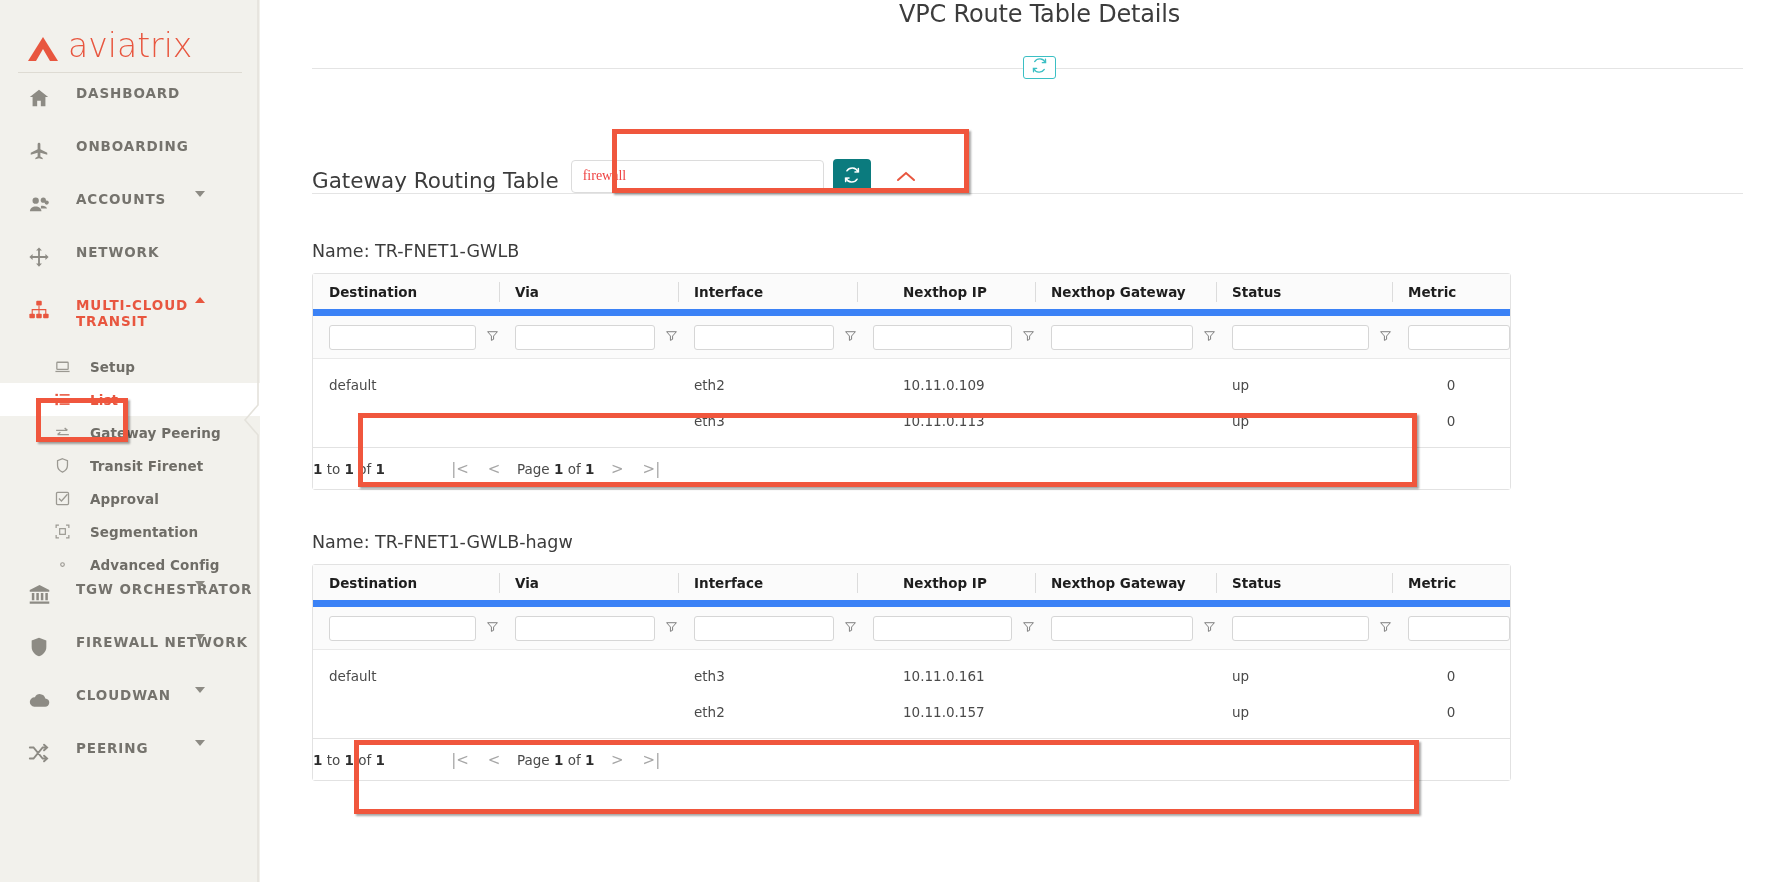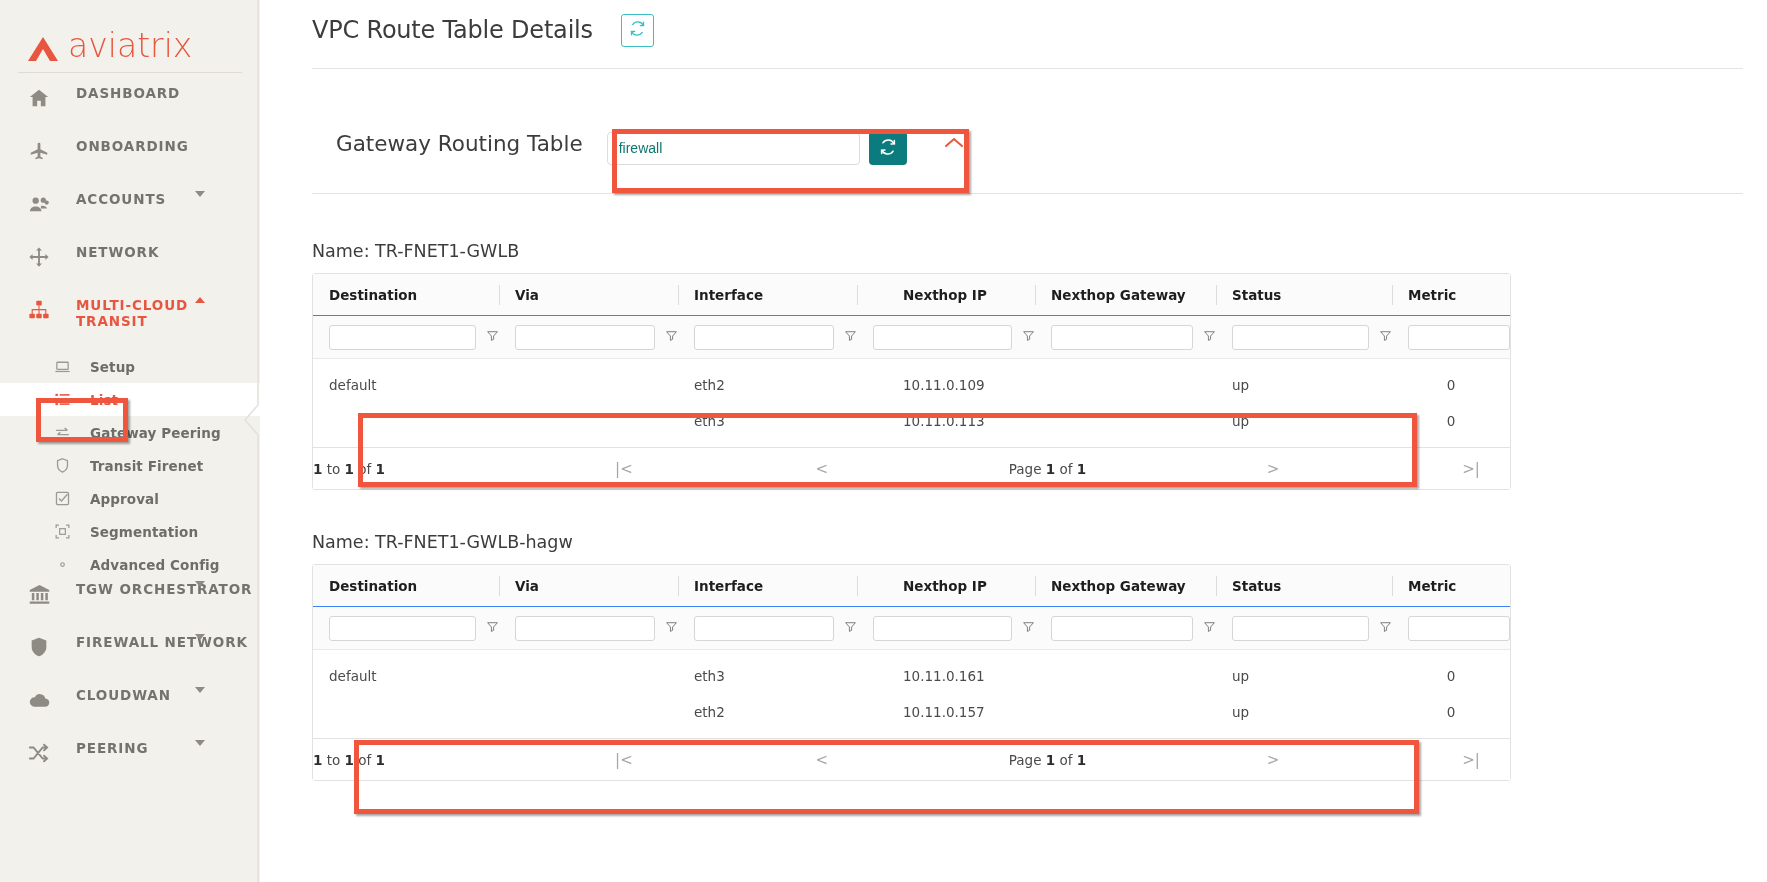--- a/index.html
+++ b/index.html
@@ -124,20 +124,21 @@
     background: #ffffff;
     position: relative;
     overflow: hidden;
   }
   .page-title-row {
     display: flex;
     align-items: center;
     padding: 0 0 0 52px;
     height: 60px;
     gap: 28px;
+    flex-direction: column;
   }
   .page-title {
     font-size: 24px;
     color: #3c3c3c;
     font-weight: 400;
     font-family: "DejaVu Sans", sans-serif;
     letter-spacing: -0.2px;
   }
   .icon-btn-outline {
     width: 33px; height: 33px;
@@ -149,25 +150,25 @@
     cursor: pointer;
   }
   .header-divider {
     height: 1px;
     background: #e4e4e4;
     margin: 8px 24px 0 52px;
   }
 
   .routing-row {
     display: flex;
-    align-items: flex-start;
+    align-items: flex-end;
     height: 62px;
-    padding-left: 76px;
+    padding-left: 52px;
     margin-top: 62px;
-    gap: 12px;
+    gap: 0;
   }
   .routing-label {
     font-size: 21.5px;
     color: #3c3c3c;
     font-family: "DejaVu Sans", sans-serif;
     font-weight: 400;
     white-space: nowrap;
   }
   .search-group {
     display: flex;
@@ -175,22 +176,22 @@
     margin-left: 12px;
     gap: 9px;
   }
   .search-input {
     width: 253px;
     height: 33px;
     border: 1px solid #dcdcdc;
     border-radius: 4px;
     padding: 0 11px;
     font-size: 14px;
-    color: #0f766e;
-    font-family: Liberation Sans, sans-serif;
+    color: #ef4444;
+    font-family: Liberation Serif, serif;
     outline: none;
     background: #fff;
   }
   .search-input::placeholder { color: #9b9b9b; }
   .teal-btn {
     width: 38px; height: 34px;
     background: #0b7b7e;
     border: none;
     border-radius: 4px;
     display: flex; align-items: center; justify-content: center;
@@ -221,21 +222,21 @@
   .grid {
     border: 1px solid #e2e2e2;
     border-radius: 3px;
     background: #ffffff;
     width: 1199px;
   }
   .grid-head {
     display: flex;
     height: 42px;
     align-items: center;
-    border-bottom: 1px solid #3b82f6;
+    border-bottom: 7px solid #3b82f6;
     background: #fbfbfb;
   }
   .hcell {
     font-size: 13.5px;
     font-weight: 700;
     color: #1e1e1e;
     font-family: "DejaVu Sans", sans-serif;
     padding-left: 16px;
     position: relative;
     height: 42px;
@@ -290,21 +291,21 @@
     height: 36px;
     display: flex;
     align-items: center;
   }
   .dcell.metric { justify-content: center; padding-left: 0; }
   .grid-foot {
     height: 42px;
     border-top: 1px solid #e2e2e2;
     display: flex;
     align-items: center;
-    justify-content: space-between;
+    justify-content: flex-start;
     padding-right: 22px;
     gap: 0;
     background: #ffffff;
   }
   .pg-count {
     font-size: 13.5px;
     color: #4a4a4a;
     font-family: "DejaVu Sans", sans-serif;
     margin-right: 58px;
   }

